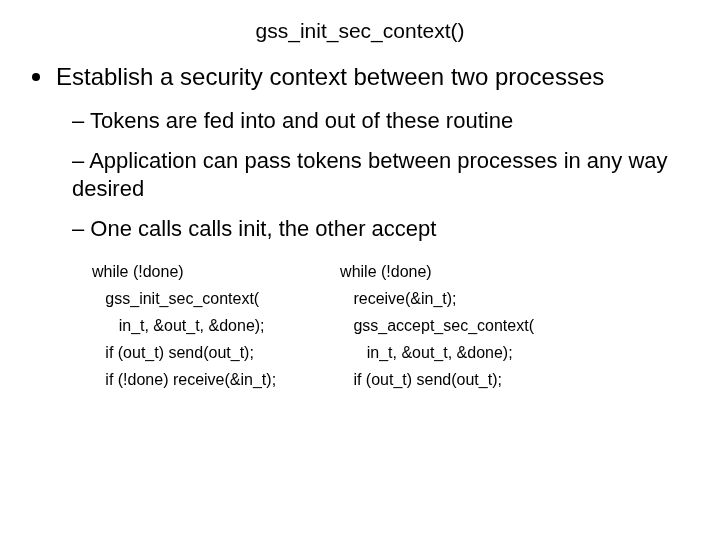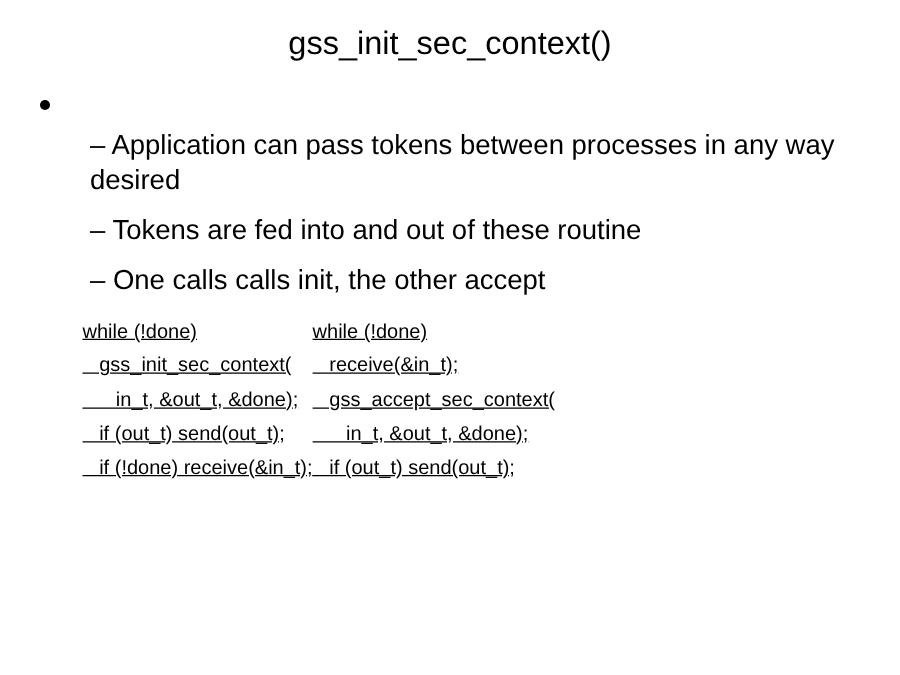--- a/index.html
+++ b/index.html
@@ -7,21 +7,21 @@
     width: 720px;
     height: 540px;
     background: #ffffff;
     font-family: Verdana, Geneva, sans-serif;
     color: #000000;
     padding: 18px 30px 20px 30px;
     overflow: hidden;
   }
   .title {
     text-align: center;
-    font-size: 26px;
+    font-size: 21px;
     line-height: 1.25;
     margin-bottom: 18px;
     font-weight: normal;
   }
   .bullet-row {
     display: flex;
     align-items: flex-start;
     margin-bottom: 14px;
   }
   .bullet-dot {
@@ -42,43 +42,44 @@
     margin-left: 42px;
   }
   .sub-item {
     font-size: 22px;
     line-height: 1.28;
     margin-bottom: 12px;
   }
   .code-columns {
     display: flex;
     margin-top: 14px;
-    margin-left: 36px;
-    text-decoration: underline;
+    margin-left: 62px;
+    gap: 64px;
   }
   .code-col {
     font-size: 16px;
     line-height: 1.7;
     white-space: pre;
   }
 </style>
 </head>
 <body>
 
 <div class="title">
   <span>gss_init_sec_context()</span><br>
 </div>
 
 <div class="bullet-row">
   <div class="bullet-dot"></div>
+  <div class="bullet-text">Establish a security context between two processes</div>
 </div>
 
 <div class="sub-list">
+  <div class="sub-item">– Tokens are fed into and out of these routine</div>
   <div class="sub-item">– Application can pass tokens between processes in any way desired</div>
-  <div class="sub-item">– Tokens are fed into and out of these routine</div>
   <div class="sub-item">– One calls calls init, the other accept</div>
 </div>
 
 <div class="code-columns">
   <div class="code-col">while (!done)
    gss_init_sec_context(
       in_t, &amp;out_t, &amp;done);
    if (out_t) send(out_t);
    if (!done) receive(&amp;in_t);</div>
   <div class="code-col">while (!done)

